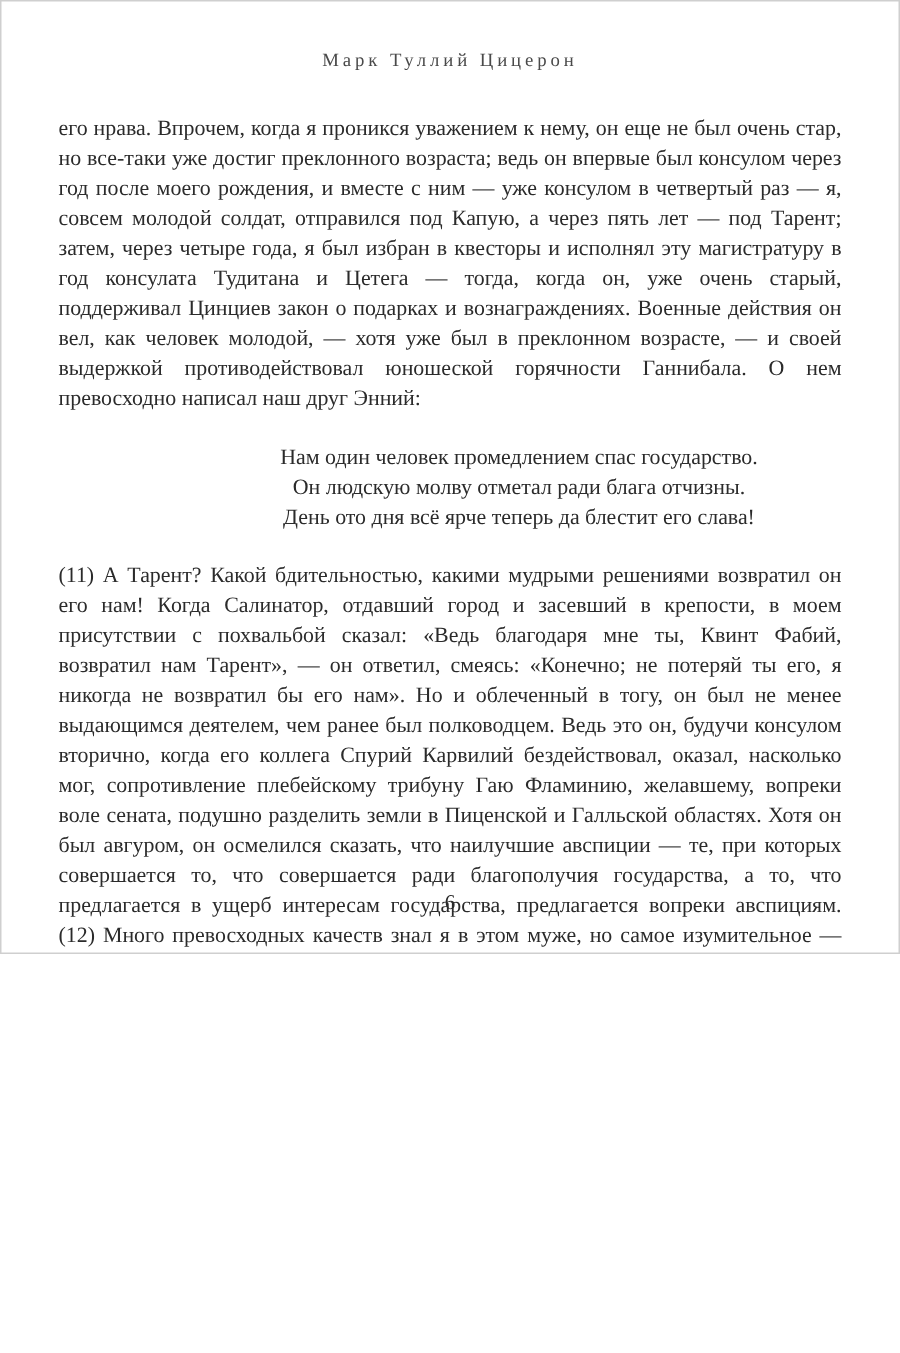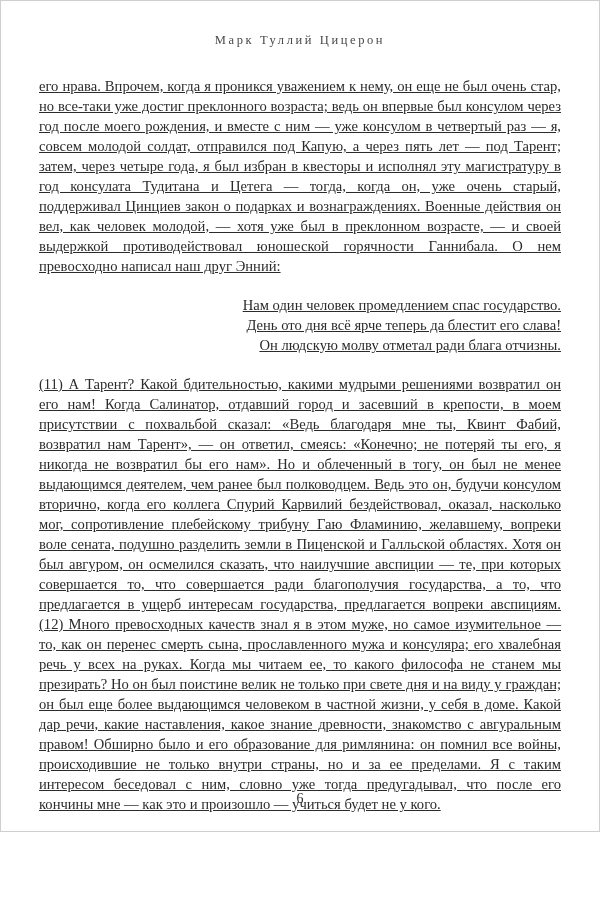--- a/index.html
+++ b/index.html
@@ -4,54 +4,53 @@
 <style>
   html, body {
     margin: 0;
     padding: 0;
     background: #ffffff;
   }
   .page {
     position: relative;
     box-sizing: border-box;
     width: 600px;
-    height: 832px;
+    height: 636px;
     background: #ffffff;
     border: 1px solid #cfcfcf;
     padding: 26px 38px 20px 38px;
     font-family: "Liberation Serif", "DejaVu Serif", serif;
     color: #2b2b2b;
     overflow: hidden;
   }
   .running-header {
     text-align: center;
     font-size: 12.5px;
     letter-spacing: 2.6px;
     color: #4a4a4a;
     margin-top: 6px;
     margin-bottom: 28px;
     white-space: nowrap;
   }
   .body-text {
     font-size: 14.6px;
     line-height: 20px;
-    text-decoration: underline;
   }
   .para {
     margin: 0;
     text-align: justify;
     text-justify: inter-word;
   }
   .verse {
     margin: 19px 0 19px 92px;
   }
   .verse-line {
     font-size: 14.6px;
     line-height: 20px;
-    text-align: right;
+    text-align: center;
   }
   .para + .verse + .para {
     margin-top: 13px;
   }
   .page-number {
     position: absolute;
     bottom: 24px;
     left: 0;
     width: 100%;
     text-align: center;
@@ -65,22 +64,22 @@
 <div class="page">
 
   <div class="running-header">Марк Туллий Цицерон</div>
 
   <div class="body-text">
 
     <p class="para">его нрава. Впрочем, когда я проникся уважением к нему, он еще не был очень стар, но все-таки уже достиг преклонного возраста; ведь он впервые был консулом через год после моего рождения, и вместе с ним — уже консулом в четвертый раз — я, совсем молодой солдат, отправился под Капую, а через пять лет — под Тарент; затем, через четыре года, я был избран в кве­сторы и исполнял эту магистратуру в год консулата Тудитана и Цетега — тогда, когда он, уже очень старый, поддерживал Цинциев закон о подарках и вознаграждениях. Военные действия он вел, как человек молодой, — хотя уже был в преклонном возрасте, — и своей выдержкой противодействовал юношеской горячности Ганнибала. О нем превосходно написал наш друг Энний:</p>
 
     <div class="verse">
       <div class="verse-line">Нам один человек промедлением спас государство.</div>
+      <div class="verse-line">Он людскую молву отметал ради блага отчизны.</div>
       <div class="verse-line">День ото дня всё ярче теперь да блестит его слава!</div>
-      <div class="verse-line">Он людскую молву отметал ради блага отчизны.</div>
     </div>
 
     <p class="para">(11) А Тарент? Какой бдительностью, какими мудрыми решениями возвратил он его нам! Когда Салинатор, отдавший город и засевший в крепости, в моем присутствии с похвальбой сказал: «Ведь благодаря мне ты, Квинт Фабий, возвратил нам Тарент», — он ответил, смеясь: «Конечно; не потеряй ты его, я никогда не возвратил бы его нам». Но и облеченный в тогу, он был не менее выдающимся деятелем, чем ранее был полководцем. Ведь это он, будучи консулом вторично, когда его коллега Спурий Карвилий бездействовал, оказал, насколько мог, сопротивление плебейскому трибуну Гаю Фламинию, желавшему, вопреки воле сената, подушно разделить земли в Пиценской и Галльской областях. Хотя он был авгуром, он осмелился сказать, что наилучшие авспиции — те, при которых совершается то, что совершается ради благополучия государства, а то, что предлагается в ущерб интересам государства, предлагается вопреки авспициям. (12) Много превосходных качеств знал я в этом муже, но самое изумительное — то, как он перенес смерть сына, прославленного мужа и консуляра; его хвалебная речь у всех на руках. Когда мы читаем ее, то какого философа не станем мы презирать? Но он был поистине велик не только при свете дня и на виду у граждан; он был еще более выдающимся человеком в частной жизни, у себя в доме. Какой дар речи, какие наставления, какое знание древности, знакомство с авгуральным правом! Обширно было и его образование для римлянина: он помнил все войны, происходившие не только внутри страны, но и за ее пределами. Я с таким интересом беседовал с ним, словно уже тогда предугадывал, что после его кончины мне — как это и произошло — учиться будет не у кого.</p>
 
   </div>
 
   <div class="page-number">6</div>
 
 </div>
 

